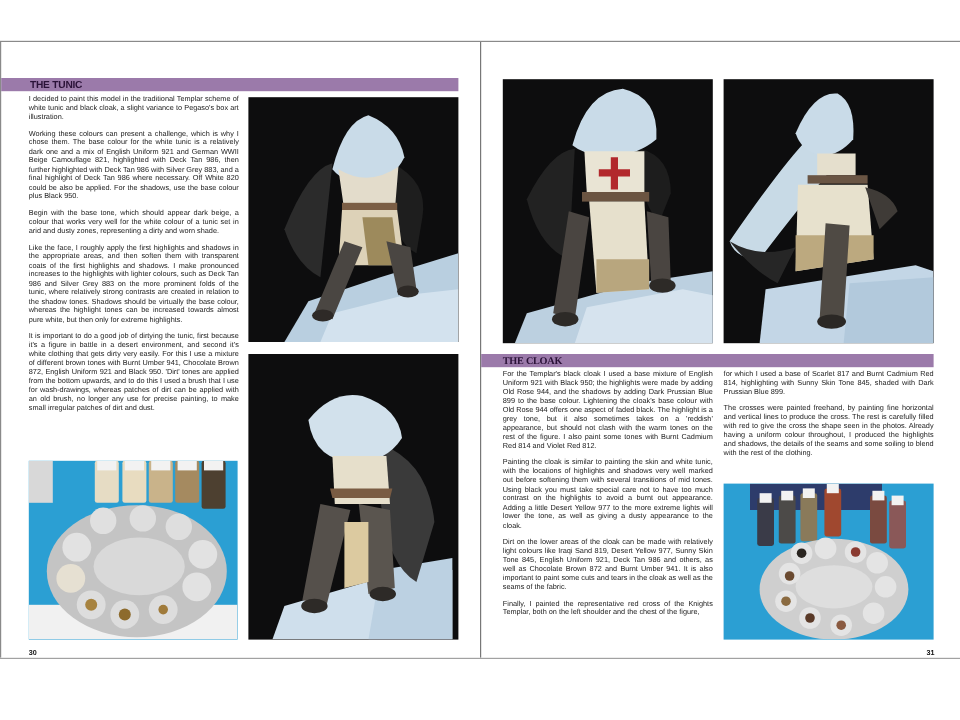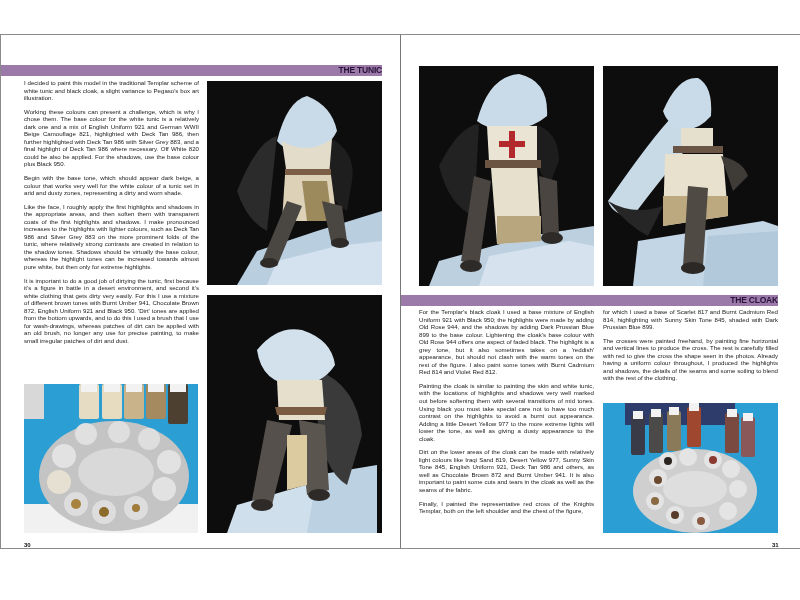--- a/index.html
+++ b/index.html
@@ -10,21 +10,21 @@
   .spread {
     position:absolute; left:0; top:34px; width:800px; height:513px;
     border-top:1px solid #8a8a8a; border-bottom:1px solid #8a8a8a; background:#fff;
   }
   .page { position:absolute; top:0; height:513px; background:#fff; }
   .page-left { left:0; width:400px; border-left:1px solid #8a8a8a; box-sizing:border-box; }
   .page-right { left:400px; width:400px; border-left:1px solid #777; box-sizing:border-box; }
   .section-bar {
     position:absolute; height:11px; background:#9b7aaa;
     font-family:"Liberation Sans", sans-serif; font-weight:bold; font-size:8.5px; line-height:11px;
-    color:#2a1238; letter-spacing:-0.2px;text-align:right;
+    color:#2a1238; letter-spacing:-0.2px;
   }
   .section-bar span { padding-left:24px; }
   .col {
     position:absolute; font-family:"Liberation Sans", sans-serif; font-size:6.1px; line-height:7.55px;
     color:#1b1b1b; text-align:justify;
   }
   .col p { margin:0 0 6px 0; }
   .photo { position:absolute; overflow:hidden; }
   .photo.dark { background:#0d0d0e; }
   .photo.blue { background:#2b9fd3; }
@@ -150,21 +150,21 @@
         <rect x="70" y="80" width="50" height="7" fill="#6a5544"></rect>
         <path d="M62,88 L120,88 L125,150 L60,160Z" fill="#e7e1cd"></path>
         <path d="M60,130 L125,130 L125,150 L60,160Z" fill="#bca97f"></path>
         <path d="M85,120 L105,122 L100,200 L80,200Z" fill="#4f4a44"></path>
         <path d="M118,90 Q140,95 145,110 L130,125 Z" fill="#3f3b37"></path>
         <ellipse cx="90" cy="202" rx="12" ry="6" fill="#2b2825"></ellipse>
       </svg>
     </div>
 
     <div class="section-bar" style="left:0; top:260px; width:377px;">
-      <span style="padding-left:18px;">THE CLOAK</span>
+      <span style="padding-left:18px;font-family:Liberation Serif, serif;">THE CLOAK</span>
     </div>
 
     <div class="col" style="left:18px; top:273px; width:175px;">
       <p>For the Templar's black cloak I used a base mixture of English Uniform 921 with Black 950; the highlights were made by adding Old Rose 944, and the shadows by adding Dark Prussian Blue 899 to the base colour. Lightening the cloak's base colour with Old Rose 944 offers one aspect of faded black. The highlight is a grey tone, but it also sometimes takes on a 'reddish' appearance, but should not clash with the warm tones on the rest of the figure. I also paint some tones with Burnt Cadmium Red 814 and Violet Red 812.</p>
       <p>Painting the cloak is similar to painting the skin and white tunic, with the locations of highlights and shadows very well marked out before softening them with several transitions of mid tones. Using black you must take special care not to have too much contrast on the highlights to avoid a burnt out appearance. Adding a little Desert Yellow 977 to the more extreme lights will lower the tone, as well as giving a dusty appearance to the cloak.</p>
       <p>Dirt on the lower areas of the cloak can be made with relatively light colours like Iraqi Sand 819, Desert Yellow 977, Sunny Skin Tone 845, English Uniform 921, Deck Tan 986 and others, as well as Chocolate Brown 872 and Burnt Umber 941. It is also important to paint some cuts and tears in the cloak as well as the seams of the fabric.</p>
       <p>Finally, I painted the representative red cross of the Knights Templar, both on the left shoulder and the chest of the figure,</p>
     </div>
 
     <div class="col" style="left:202px; top:273px; width:175px;">

